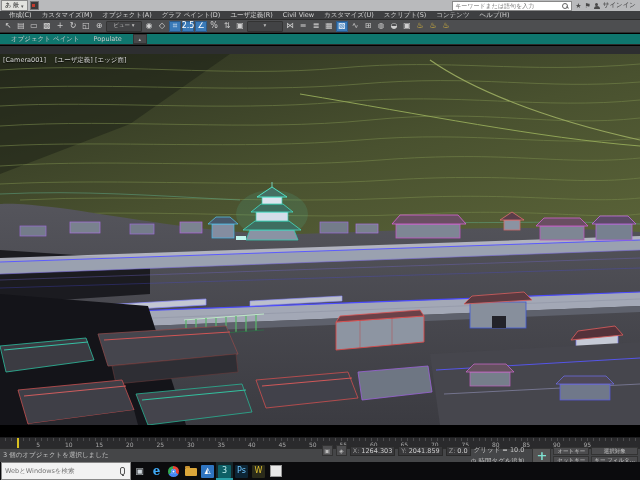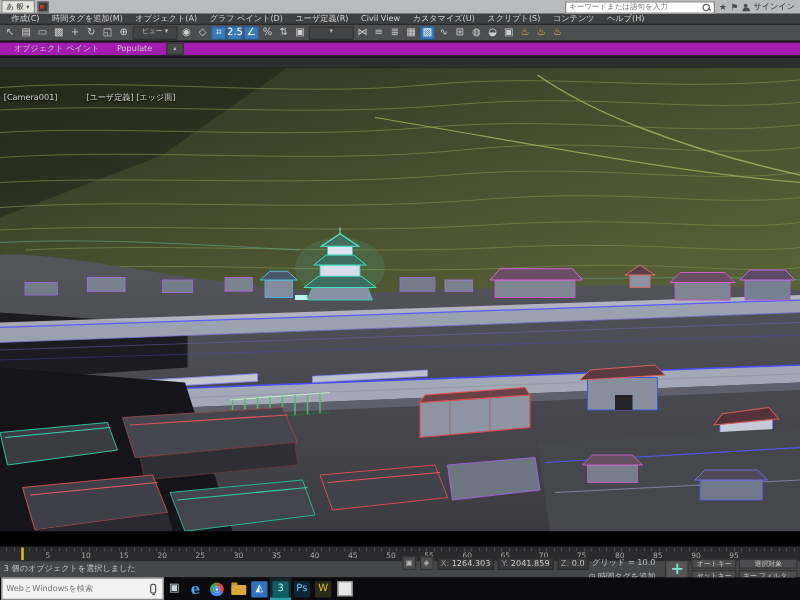--- a/index.html
+++ b/index.html
@@ -33,30 +33,30 @@
   .mitem{font-size:6.5px;color:#d4d4d4;padding:0 5px;white-space:nowrap;}
   
   #maintoolbar{position:absolute;left:0;top:20px;width:640px;height:13px;background:#4d4e50;border-bottom:1px solid #2e2e2e;
     display:flex;align-items:center;padding-left:2px;box-sizing:border-box;gap:1px;}
   .ticon{width:12px;height:11px;display:flex;align-items:center;justify-content:center;color:#cfcfcf;border-radius:1px;flex:none;}
   .ticon i{font-style:normal;font-size:8px;line-height:1;}
   .ticon.on{background:#3a7ab8;color:#fff;box-shadow:inset 0 0 0 1px #2a5a8a;}
   .ticon.dd{width:34px;background:#424345;border:1px solid #333;height:9px;}
   .ticon.dd i{font-size:5.5px;color:#bbb;}
   
-  #ribbon{position:absolute;left:0;top:34px;width:640px;height:11px;background:#a21caf;border-bottom:1px solid #2a2a2a;
+  #ribbon{position:absolute;left:0;top:34px;width:640px;height:11px;background:#0f766e;border-bottom:1px solid #2a2a2a;
     display:flex;align-items:center;padding-left:4px;box-sizing:border-box;}
   .rtab{font-size:6.5px;color:#c9c9c9;padding:0 7px;white-space:nowrap;}
   .ribbon-min{width:12px;height:8px;background:#47484a;border:1px solid #333;color:#bbb;font-size:5px;
     display:flex;align-items:center;justify-content:center;margin-left:4px;}
   #ribbon-strip{position:absolute;left:0;top:46px;width:640px;height:8px;background:#2d2e30;border-bottom:1px solid #202020;}
   
   #viewport{position:absolute;left:0;top:54px;width:640px;height:371px;background:#1c1d20;}
   #viewport svg{display:block;width:100%;height:100%;}
-  #vplabel{position:absolute;left:3px;top:20px;font-size:6.5px;color:#d8d8d8;text-shadow:0 1px 1px #000;display:flex;gap:23px;}
+  #vplabel{position:absolute;left:3px;top:2px;font-size:6.5px;color:#d8d8d8;text-shadow:0 1px 1px #000;display:flex;gap:9px;}
   
   #trackbar{position:absolute;left:0;top:425px;width:640px;height:12px;background:#3c3c3e;border-top:1px solid #222;
     display:flex;align-items:center;}
   #timeslider{margin-left:12px;width:84px;height:9px;background:#5a5a5d;border:1px solid #28282a;border-radius:1px;
     font-size:6.5px;color:#e2e2e2;display:flex;align-items:center;justify-content:center;}
   #slider-next{width:9px;height:9px;background:#4a4a4c;border:1px solid #28282a;color:#bbb;font-size:5px;
     display:flex;align-items:center;justify-content:center;margin-left:1px;}
   #ruler{position:absolute;left:0;top:437px;width:640px;height:11px;background:#2a2a2c;border-top:1px solid #1d1d1f;
     background-image:repeating-linear-gradient(90deg,transparent 0 5px,#4a4a4c 5px 6px);background-size:100% 3px;background-repeat:no-repeat;}
   #frame-marker{position:absolute;left:17px;top:0;width:2px;height:11px;background:#d8c020;}
@@ -118,21 +118,21 @@
       <span class="ic-ico">★</span>
       <span class="ic-ico">⚑</span>
       <span class="person"></span>
       <span id="signin">サインイン</span>
     </div>
   </div>
 
   <div id="menubar">
 
   <span class="mitem">作成(C)</span>
-      <span class="mitem">時間タグを追加(M)</span>
+      <span class="mitem">カスタマイズ(M)</span>
       <span class="mitem">オブジェクト(A)</span>
       <span class="mitem">グラフ ペイント(D)</span>
       <span class="mitem">ユーザ定義(R)</span>
       <span class="mitem">Civil View</span>
       <span class="mitem">カスタマイズ(U)</span>
       <span class="mitem">スクリプト(S)</span>
       <span class="mitem">コンテンツ</span>
       <span class="mitem">ヘルプ(H)</span>
     </div>
 

